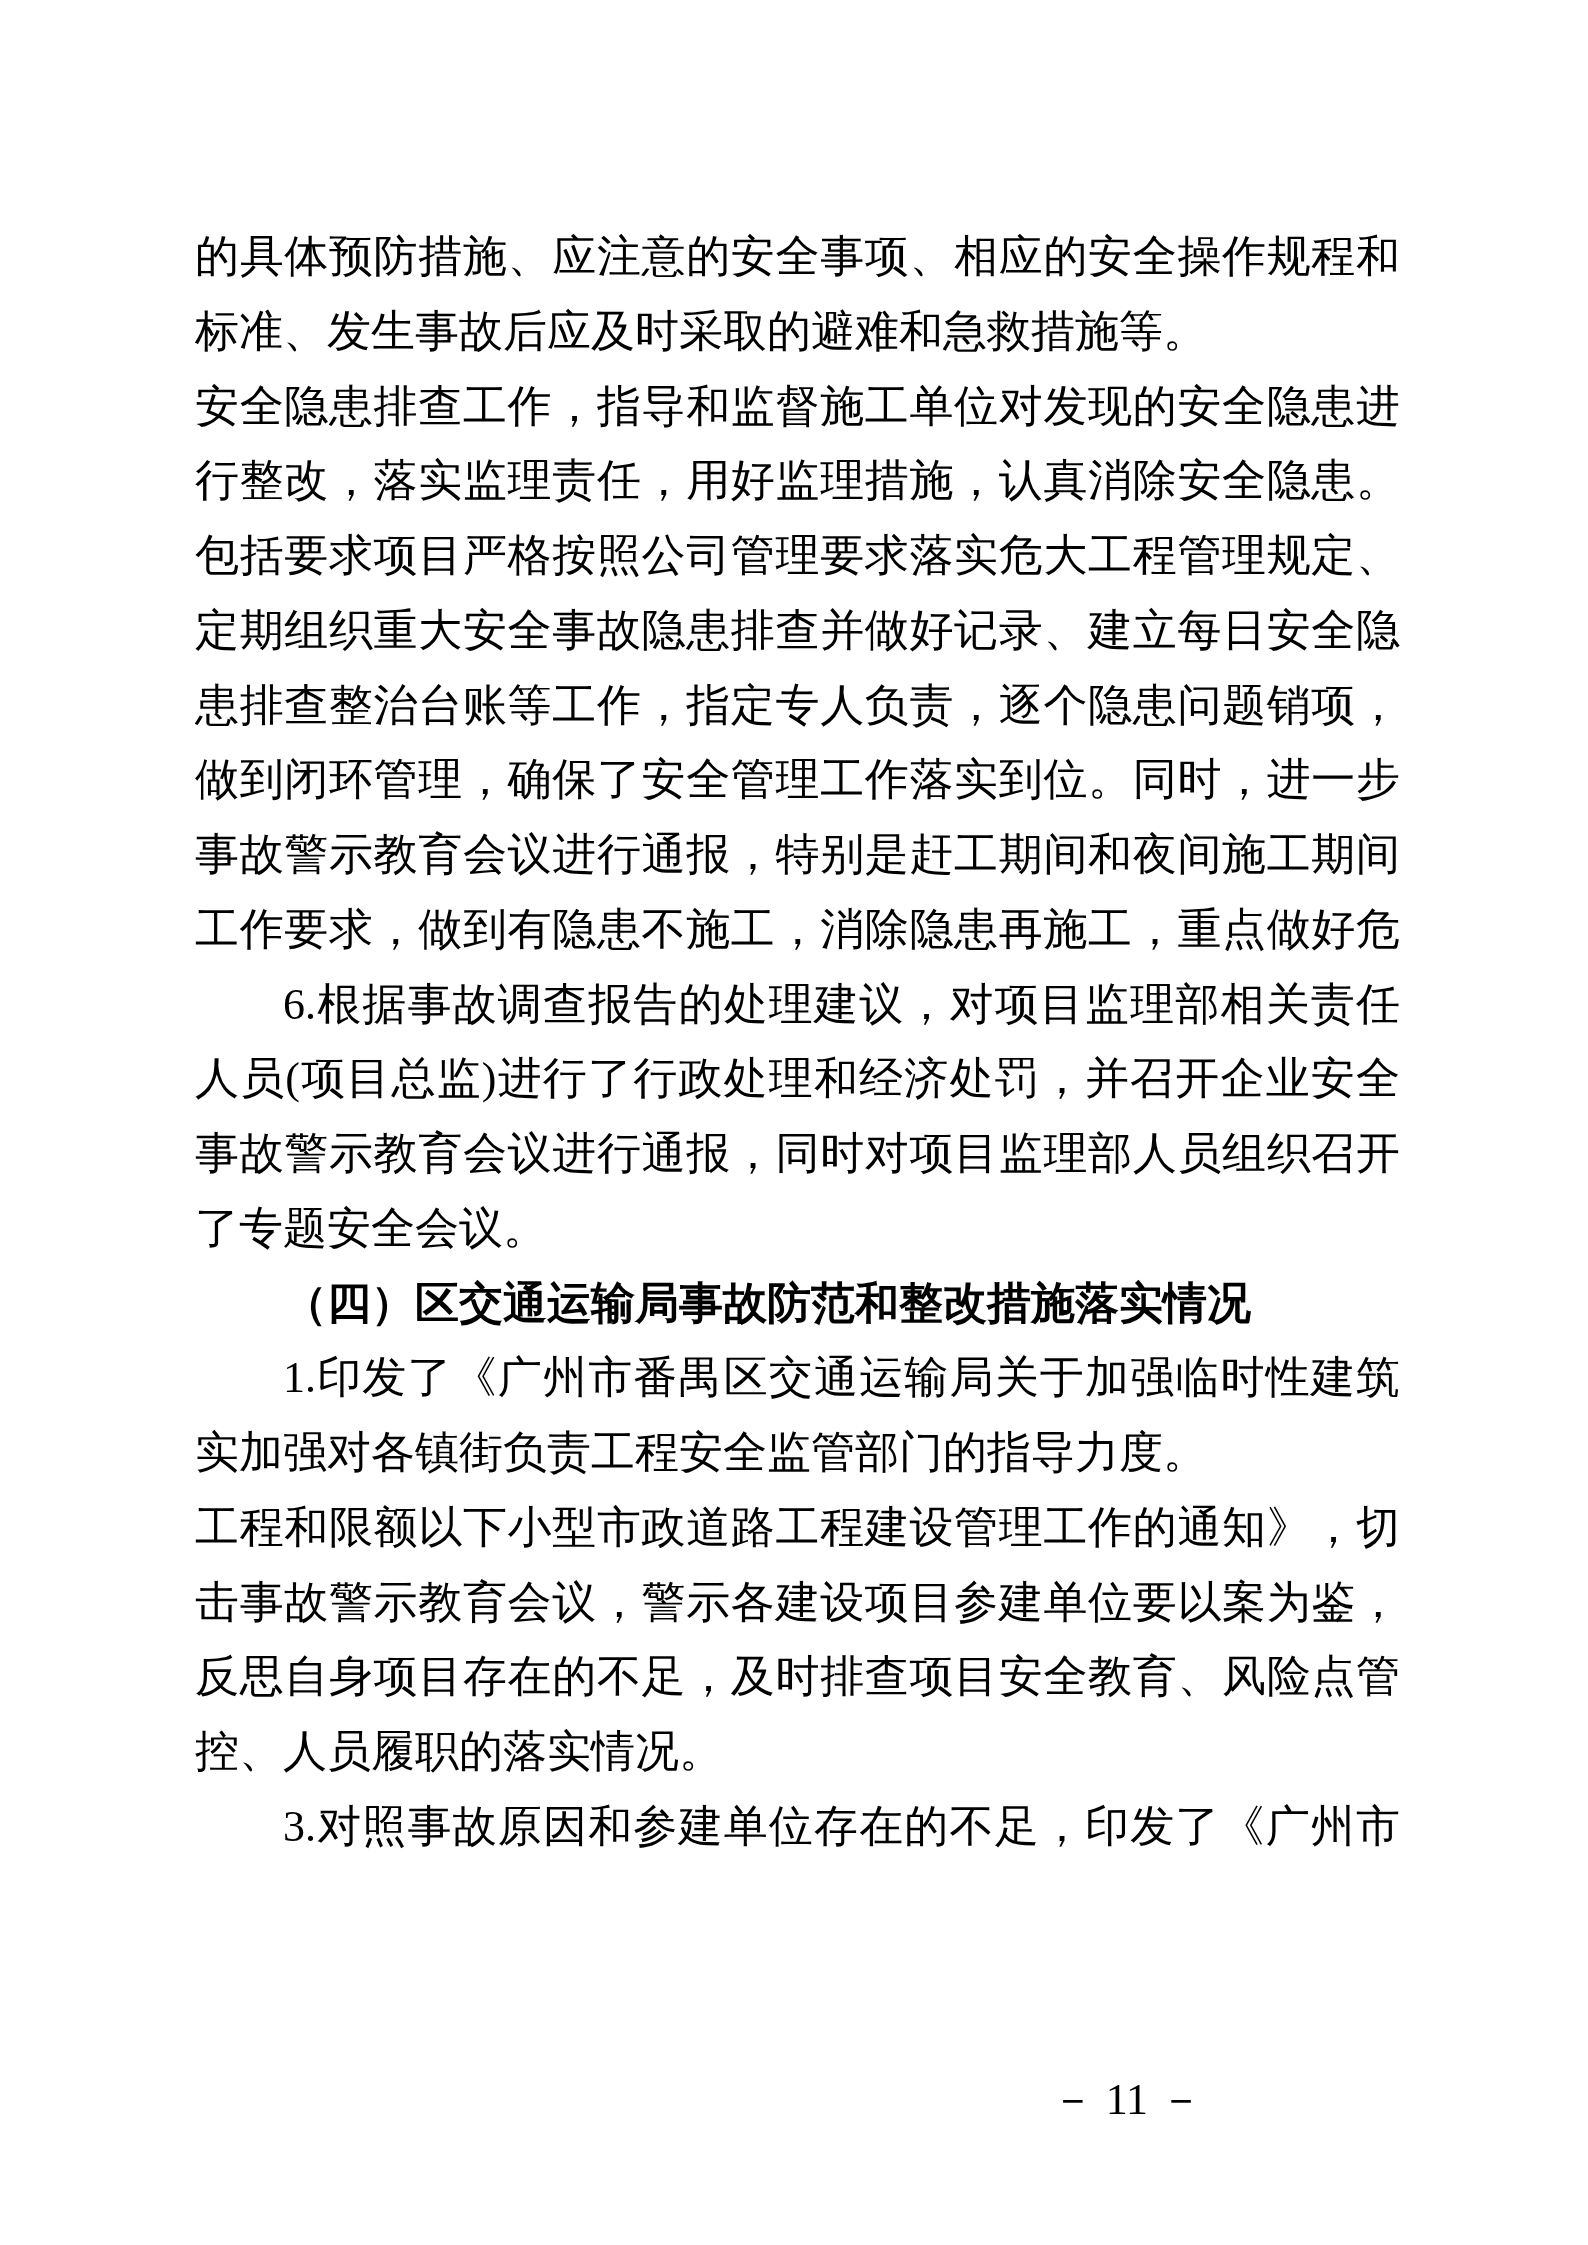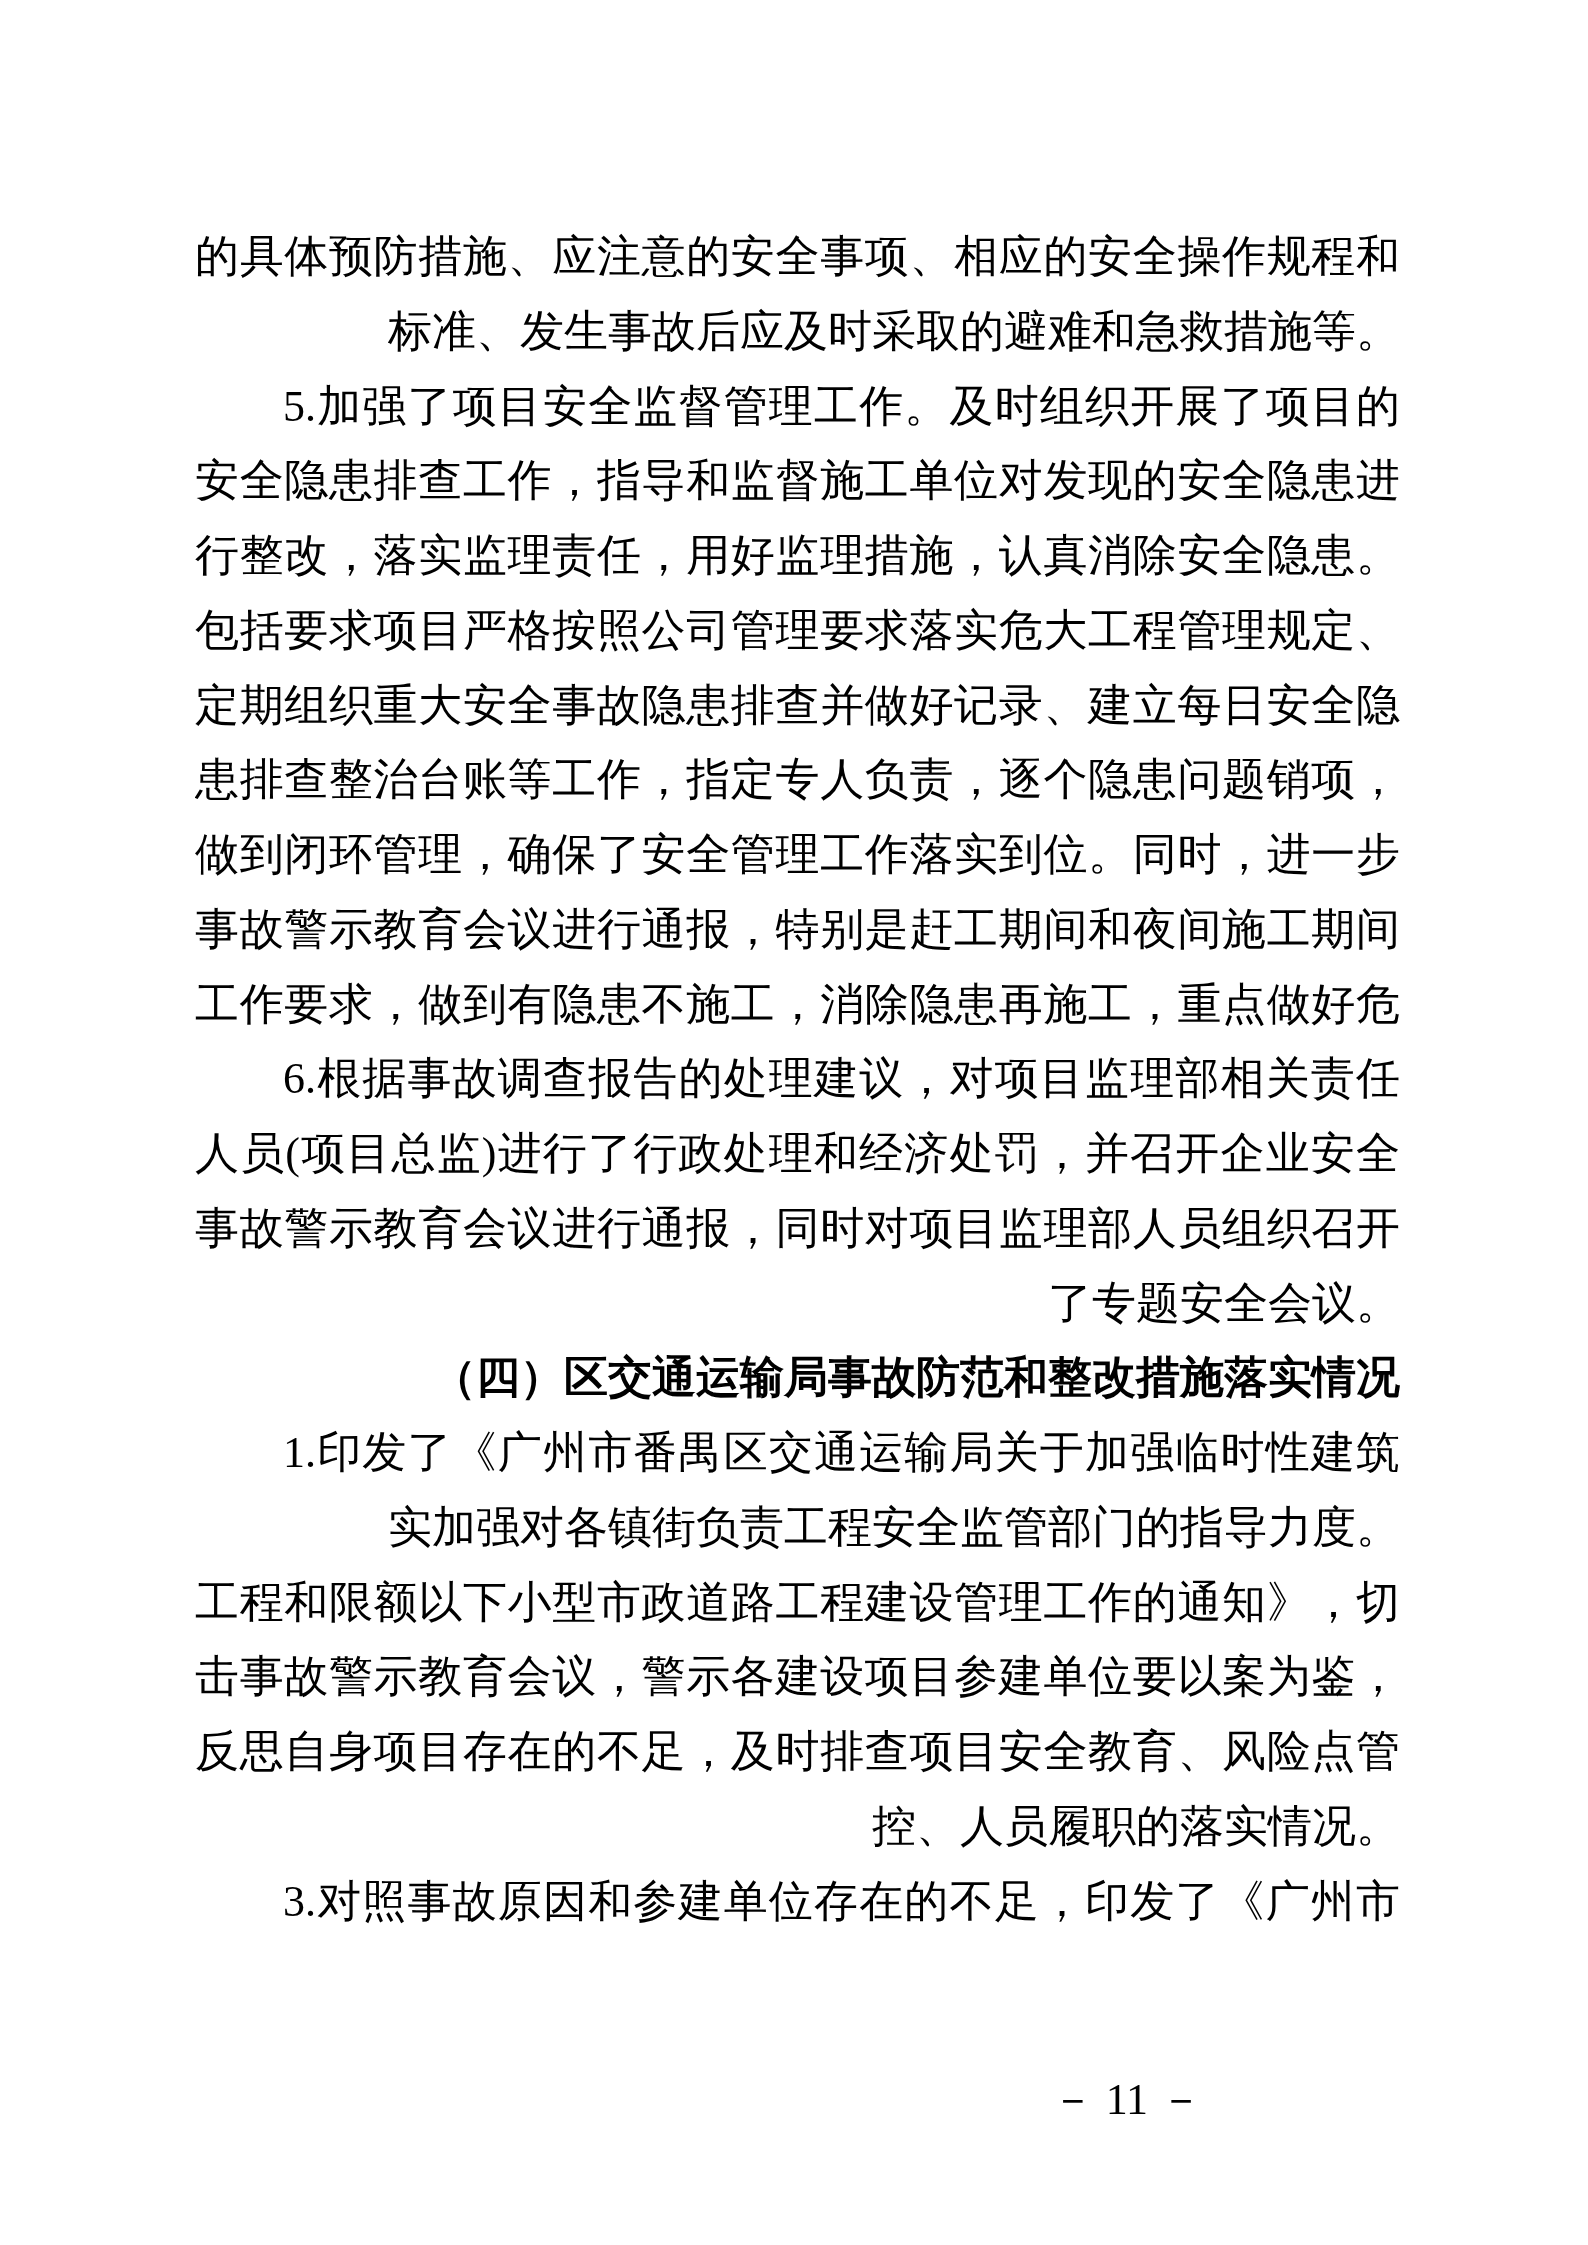--- a/index.html
+++ b/index.html
@@ -20,21 +20,21 @@
     position: absolute;
     left: 195px;
     top: 220px;
     width: 1205px;
     font-size: 44px;
     line-height: 74.75px;
   }
   .line {
     height: 74.75px;
     overflow: hidden;
-    text-align: right;
+    text-align: left;
   }
   .line.justify {
     text-align: justify;
     text-align-last: justify;
   }
   .line.indent {
     padding-left: 88px;
   }
   .line.heading {
     font-weight: bold;
@@ -48,21 +48,20 @@
     color: #000000;
   }
 </style>
 </head>
 <body>
 
 <div class="page">
   <div class="text-area" id="text-area">
       <div class="line justify">的具体预防措施、应注意的安全事项、相应的安全操作规程和</div>
       <div class="line">标准、发生事故后应及时采取的避难和急救措施等。</div>
-      <div class="line indent justify">5.加强了项目安全监督管理工作。及时组织开展了项目的</div>
       <div class="line justify">安全隐患排查工作，指导和监督施工单位对发现的安全隐患进</div>
       <div class="line justify">行整改，落实监理责任，用好监理措施，认真消除安全隐患。</div>
       <div class="line justify">包括要求项目严格按照公司管理要求落实危大工程管理规定、</div>
       <div class="line justify">定期组织重大安全事故隐患排查并做好记录、建立每日安全隐</div>
       <div class="line justify">患排查整治台账等工作，指定专人负责，逐个隐患问题销项，</div>
       <div class="line justify">做到闭环管理，确保了安全管理工作落实到位。同时，进一步</div>
       <div class="line justify">事故警示教育会议进行通报，特别是赶工期间和夜间施工期间的</div>
       <div class="line justify">工作要求，做到有隐患不施工，消除隐患再施工，重点做好危</div>
       <div class="line indent justify">6.根据事故调查报告的处理建议，对项目监理部相关责任</div>
       <div class="line justify">人员(项目总监)进行了行政处理和经济处罚，并召开企业安全</div>

